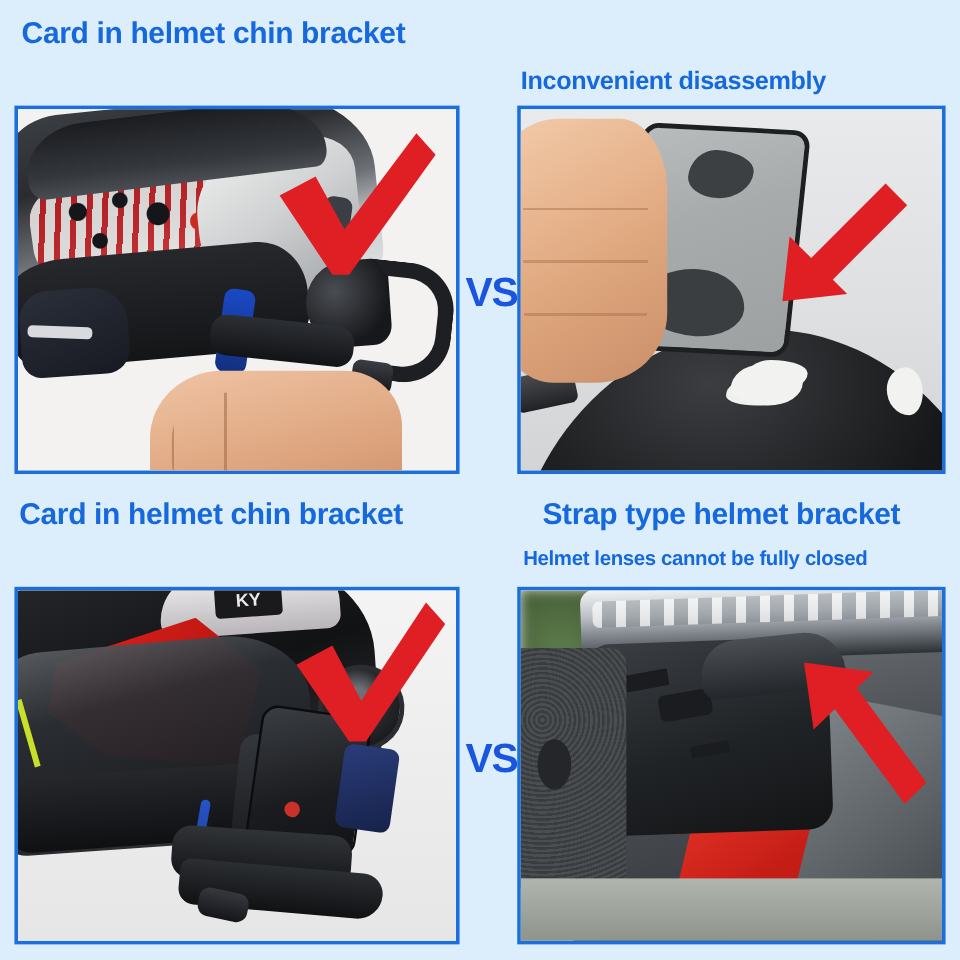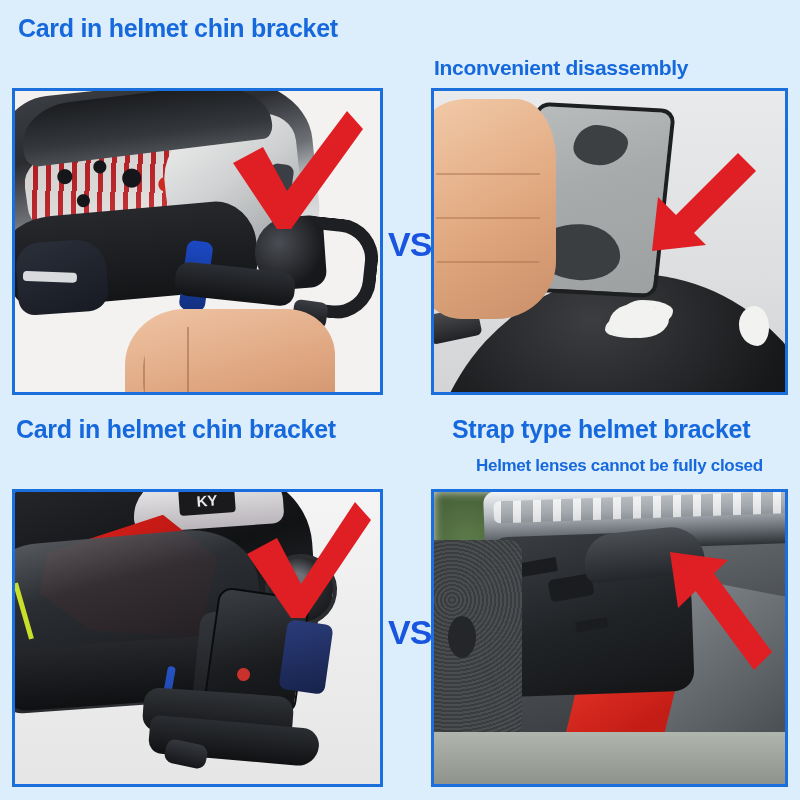--- a/index.html
+++ b/index.html
@@ -431,21 +431,21 @@
       <g fill="#e01f25">
         <polygon points="96,6 114,24 44,94 26,76"></polygon>
         <polygon points="10,104 16,50 64,98"></polygon>
       </g>
     </svg>
   </div>
 
   <div class="heading h-main" style="left:16px; top:417px;">Card in helmet chin bracket</div>
 
   <div class="heading h-main" style="left:434px; top:417px;margin-left:18px;">Strap type helmet bracket</div>
-  <div class="heading h-sub-small" style="left:436px; top:457px;margin-left:40px;">Helmet lenses cannot be fully closed</div>
+  <div class="heading h-sub-small" style="left:436px; top:457px;">Helmet lenses cannot be fully closed</div>
 
   <div class="panel" style="left:12px; top:489px; width:371px; height:298px;">
     <div class="photo">
       <div class="p3-bg"></div>
       <div class="p3-shell"></div>
       <div class="p3-top-white"></div>
       <div class="p3-logo">KY</div>
       <div class="p3-red"></div>
       <div class="p3-visor"></div>
       <div class="p3-yellow"></div>

